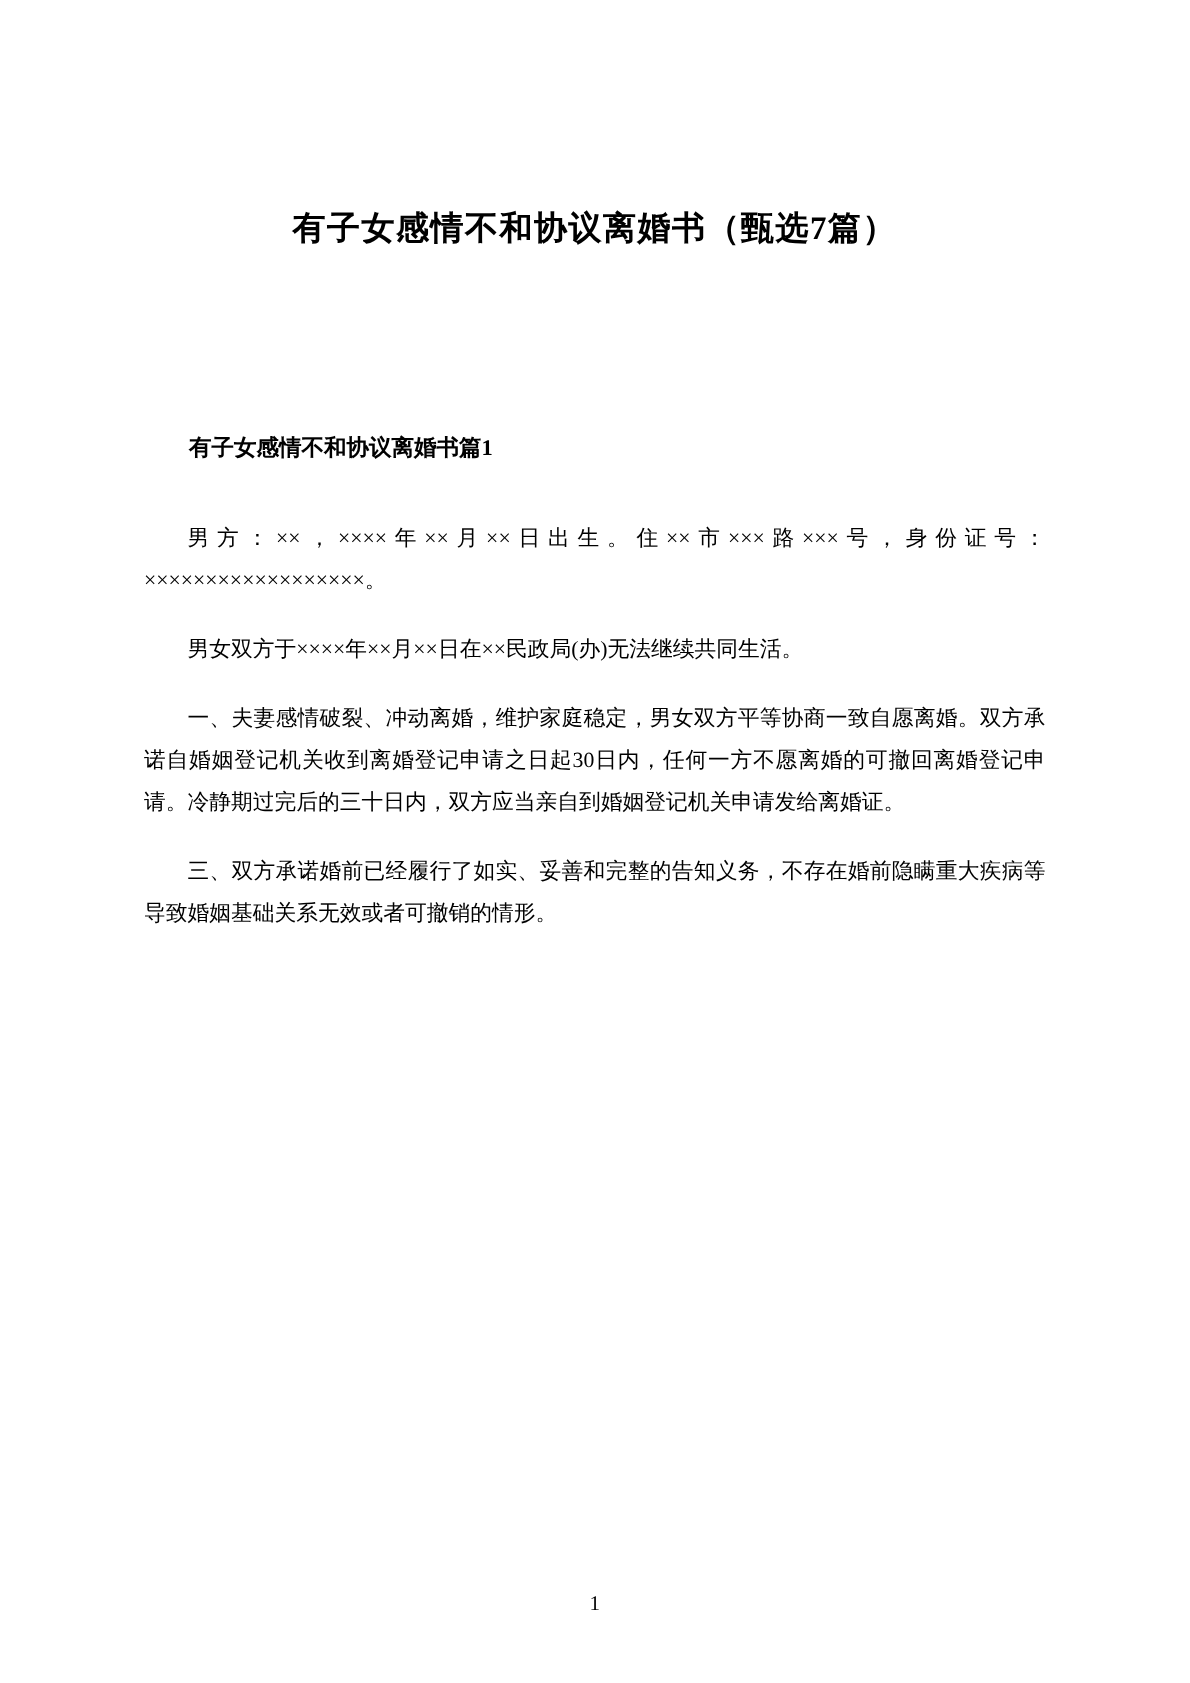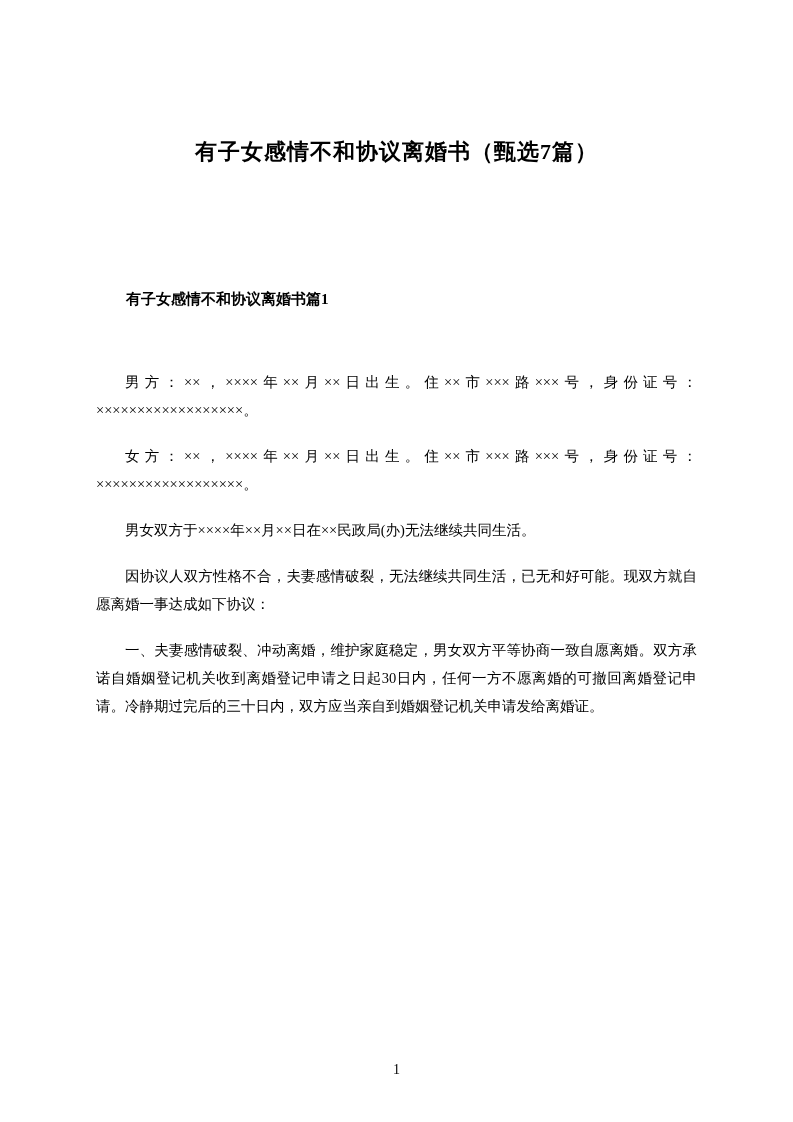--- a/index.html
+++ b/index.html
@@ -37,21 +37,21 @@
     line-height: 28px;
   }
   .para {
     font-size: 14.5px;
     line-height: 28px;
     text-align: justify;
     text-indent: 2em;
     margin: 18px 0 0 0;
   }
   .para.first {
-    margin-top: 55px;
+    margin-top: 32px;
   }
   .page-footer {
     position: absolute;
     left: 0;
     right: 0;
     bottom: 44px;
     text-align: center;
     font-size: 14px;
     color: #000000;
   }
@@ -61,27 +61,26 @@
 
 <div class="page">
   <div class="content">
 
     <h1 class="doc-title">有子女感情不和协议离婚书（甄选7篇）</h1>
 
     <h2 class="section-heading">有子女感情不和协议离婚书篇1</h2>
 
     <p class="para first">男方：××，××××年××月××日出生。住××市×××路×××号，身份证号：××××××××××××××××××。</p>
 
-    <p class="para">女方：××，××××年××月××日出生。住××市×××路×××号，身份证号：××××××××××××××××××。</p>
 
     <p class="para">男女双方于××××年××月××日在××民政局(办)无法继续共同生活。</p>
 
-    <p class="para">因协议人双方性格不合，夫妻感情破裂，无法继续共同生活，已无和好可能。现双方就自愿离婚一事达成如下协议：</p>
 
     <p class="para">一、夫妻感情破裂、冲动离婚，维护家庭稳定，男女双方平等协商一致自愿离婚。双方承诺自婚姻登记机关收到离婚登记申请之日起30日内，任何一方不愿离婚的可撤回离婚登记申请。冷静期过完后的三十日内，双方应当亲自到婚姻登记机关申请发给离婚证。</p>
 
 
+    <p class="para">三、双方承诺婚前已经履行了如实、妥善和完整的告知义务，不存在婚前隐瞒重大疾病等导致婚姻基础关系无效或者可撤销的情形。</p>
 
 
   </div>
 
   <div class="page-footer">1</div>
 </div>
 
 </body></html>

